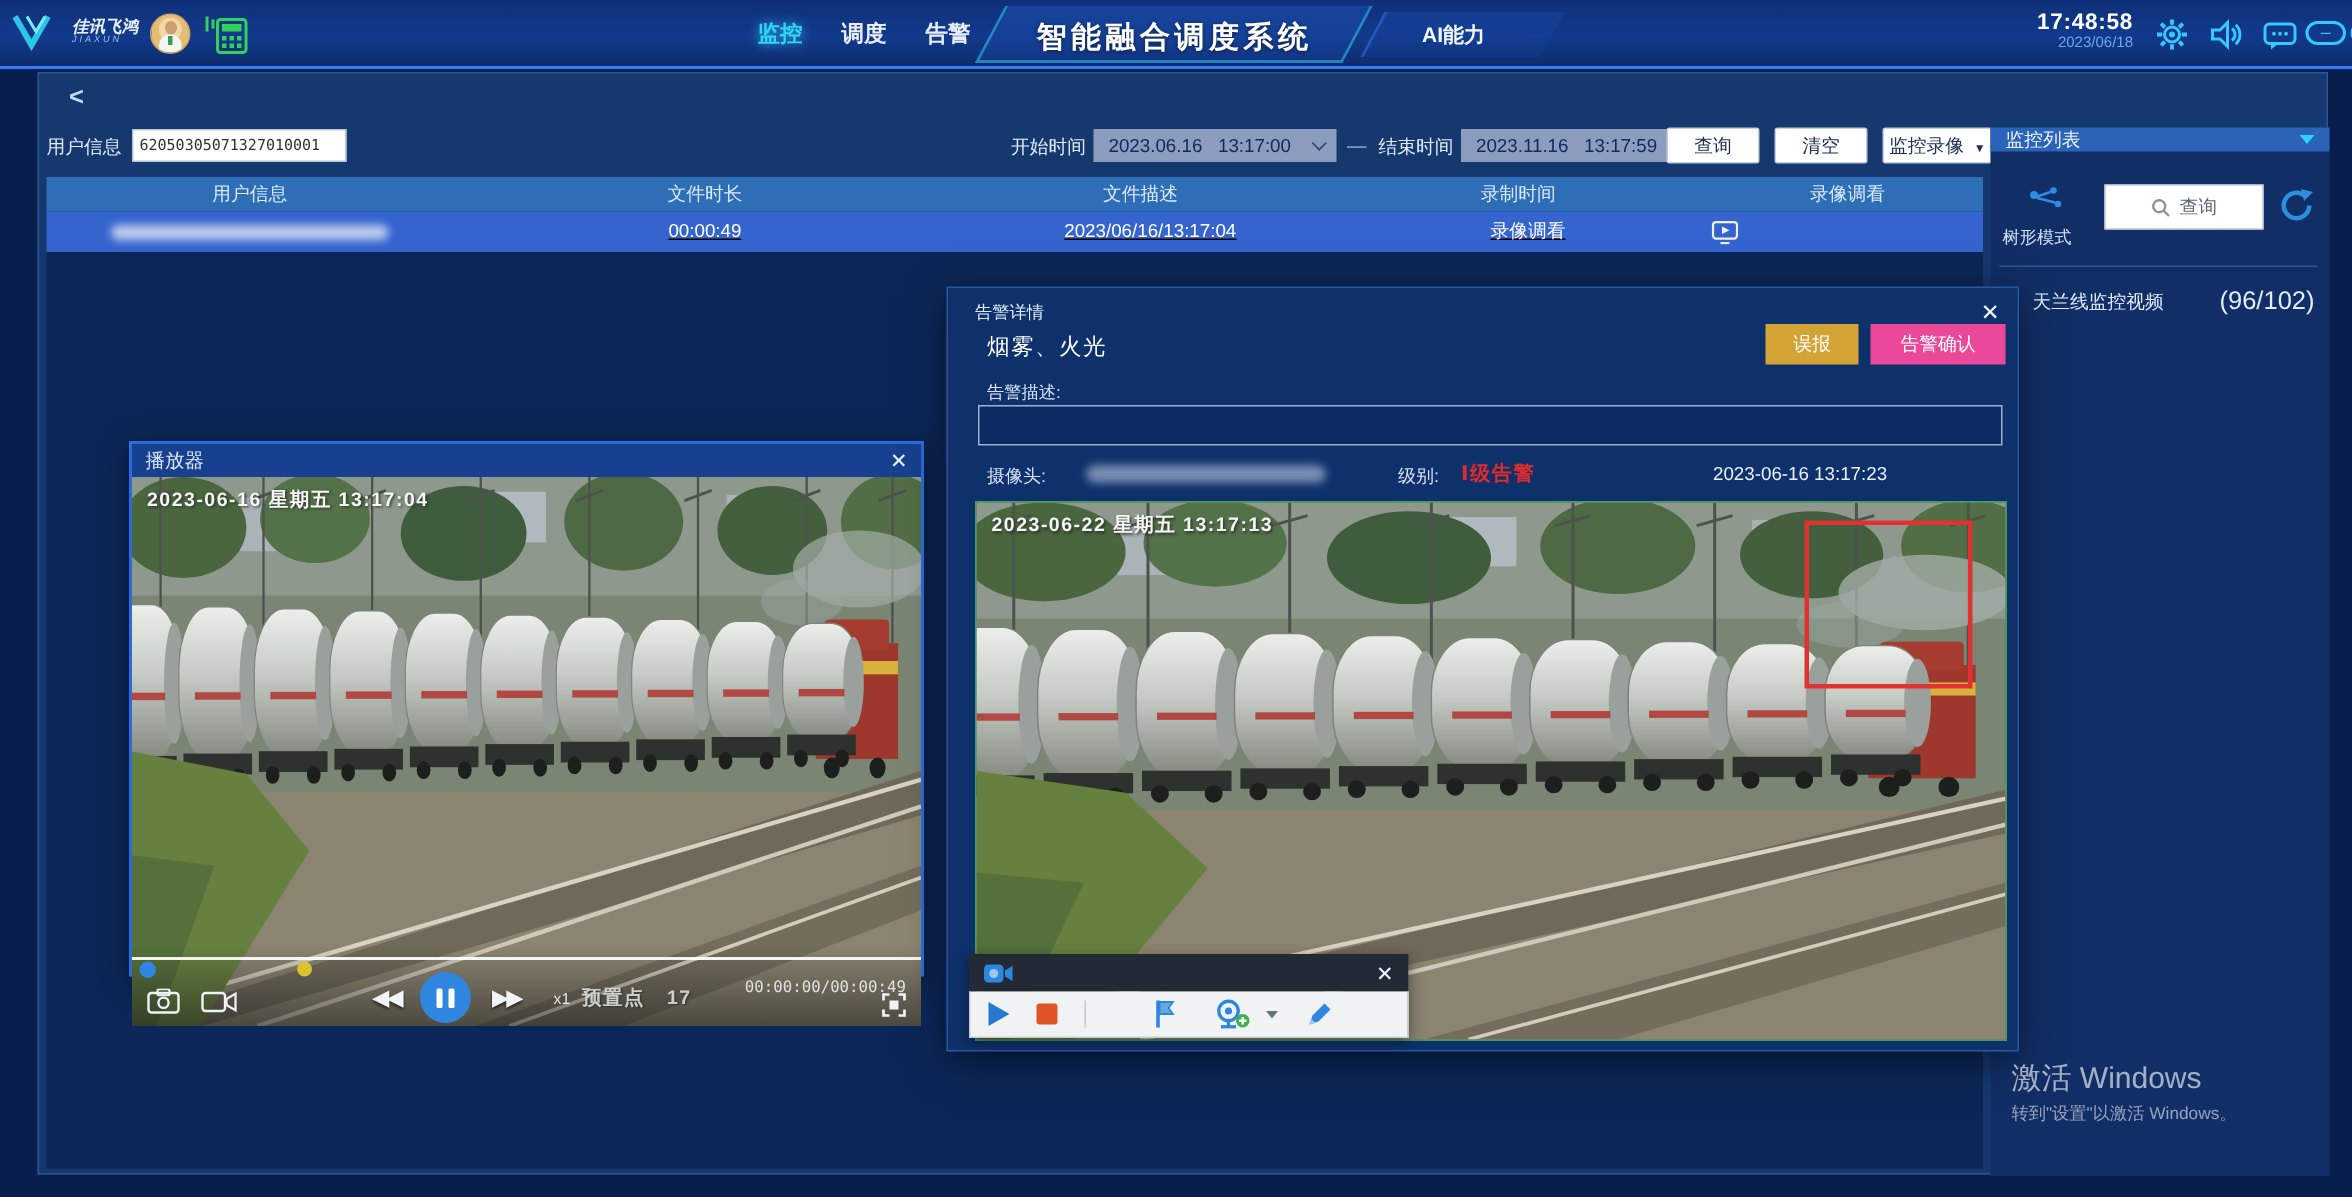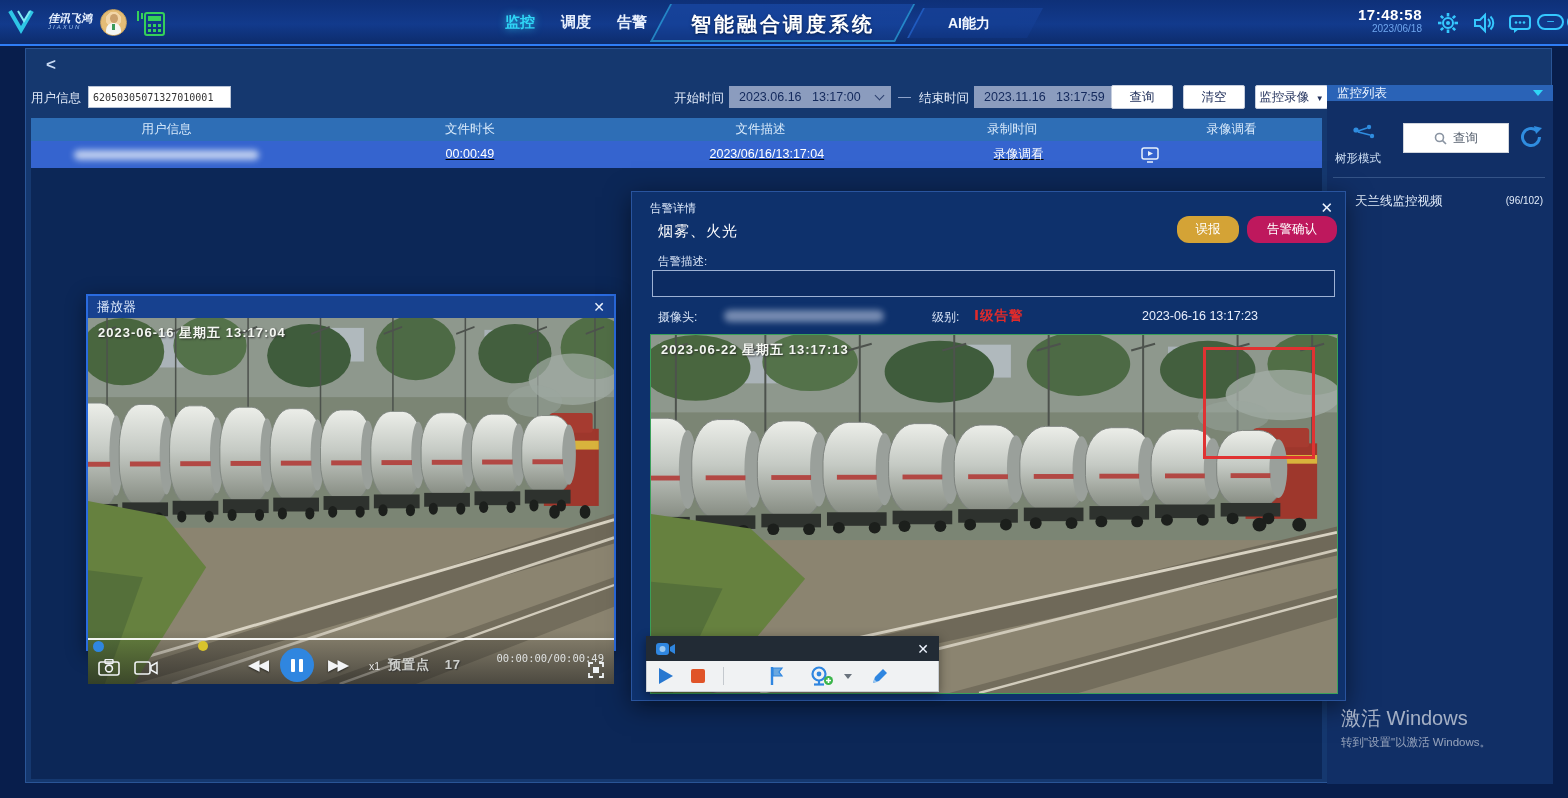--- a/index.html
+++ b/index.html
@@ -72,21 +72,21 @@
   .rp-head .txt { color:#ecf4ff; font-size:12.5px; }
   .rp-caret { width:0; height:0; border-left:5px solid transparent; border-right:5px solid transparent; border-top:6px solid #2fd5f6; }
   .rp-body { position:absolute; left:0; top:26px; right:0; bottom:0; }
   .tree-label { left:8px; top:40px; color:#cfe0f5; font-size:11.5px; }
   .rp-search { left:76px; top:12px; width:106px; height:30px; background:#ffffff; border:1px solid #d0d5dd;
     display:flex; align-items:center; justify-content:center; gap:6px; cursor:pointer; }
   .rp-search .txt { color:#5a6472; font-size:12.5px; }
   .rp-divider { left:6px; top:66px; width:212px; height:1px; background:rgba(160,190,235,.25); }
   .rp-item { left:0; top:78px; width:226px; height:24px; display:flex; justify-content:space-between; padding:0 10px 0 28px; cursor:pointer; }
   .rp-item .n { color:#e2ecfa; font-size:12.5px; line-height:24px; }
-  .rp-item .cnt { color:#e2ecfa; font-size:10px; line-height:24px; }
+  .rp-item .cnt { color:#e2ecfa; font-size:17px; line-height:24px; }
 
   
   .player { left:60px; top:245px; width:530px; height:357px; background:#0d2f6e;
     border:2px solid #2a6be0; z-index:3; box-shadow:0 4px 18px rgba(0,0,0,.45); }
   .pw-title { position:absolute; left:0; top:0; width:100%; height:22px; background:#17418f;
     display:flex; align-items:center; justify-content:space-between; padding:0 9px; }
   .pw-title .t { color:#dce8fa; font-size:13px; }
   .x-btn { color:#eef4fe; font-size:14px; cursor:pointer; line-height:1; }
   .pw-video { position:absolute; left:0; top:22px; width:526px; height:366px; overflow:hidden; background:#76816f; }
   .osd { position:absolute; left:10px; top:6px; color:#f4f7f2; font-size:13px; font-weight:bold;
@@ -105,23 +105,23 @@
   .speed { left:281px; top:30px; color:rgba(255,255,255,.85); font-size:10.5px; }
   .preset { left:300px; top:26px; color:rgba(228,230,228,.85); font-size:13px; font-weight:bold; text-shadow:1px 1px 1px rgba(50,50,50,.8); letter-spacing:1px; }
   .timecode { right:10px; top:22px; position:absolute; color:rgba(235,238,240,.9); font-size:10.5px; font-family:"DejaVu Sans Mono",monospace; }
 
   
   .alarm { left:605px; top:142px; width:715px; height:510px; background:#0e316c;
     border:1px solid #29549e; z-index:6; box-shadow:0 6px 24px rgba(0,0,0,.5); }
   .al-title { left:18px; top:9px; color:#dce8fa; font-size:11.5px; }
   .al-close { right:12px; top:7px; position:absolute; color:#eef4fe; font-size:15px; cursor:pointer; }
   .al-type { left:26px; top:30px; color:#ffffff; font-size:15px; letter-spacing:1px; }
-  .al-btn { top:24px; height:27px; border:none; border-radius:12px; color:#fff; font-size:12.5px; cursor:pointer; }
+  .al-btn { top:24px; height:27px; border:none; border-radius:0; color:#fff; font-size:12.5px; cursor:pointer; }
   .al-btn.false { left:545px; width:62px; background:#d4a336; }
-  .al-btn.confirm { left:615px; width:90px; background:#be185d; }
+  .al-btn.confirm { left:615px; width:90px; background:#ec4899; }
   .al-desc-label { left:26px; top:62px; color:#d7e3f6; font-size:11.5px; }
   .al-desc-input { left:20px; top:78px; width:683px; height:27px; background:rgba(8,28,66,.25);
     border:1px solid #9db1d4; color:#e8eefc; font-size:12px; padding:0 6px; }
   .al-cam-label { left:26px; top:117px; color:#d7e3f6; font-size:12px; }
   .al-cam-blur { left:92px; top:118px; width:160px; height:12px; border-radius:6px; background:rgba(205,215,235,.55); filter:blur(3px); }
   .al-level-label { left:300px; top:117px; color:#d7e3f6; font-size:12px; }
   .al-level { left:342px; top:115px; color:#e02b2b; font-size:13.5px; font-weight:bold; letter-spacing:1px; }
   .al-time { left:510px; top:117px; color:#e8eefc; font-size:12.5px; }
   .al-video { left:18px; top:142px; width:688px; height:360px; border:1px solid #3aa05a; overflow:hidden; background:#76816f; }
   .detect-box { position:absolute; right:22px; top:12px; width:112px; height:112px; border:3px solid #e03232; z-index:4; }

